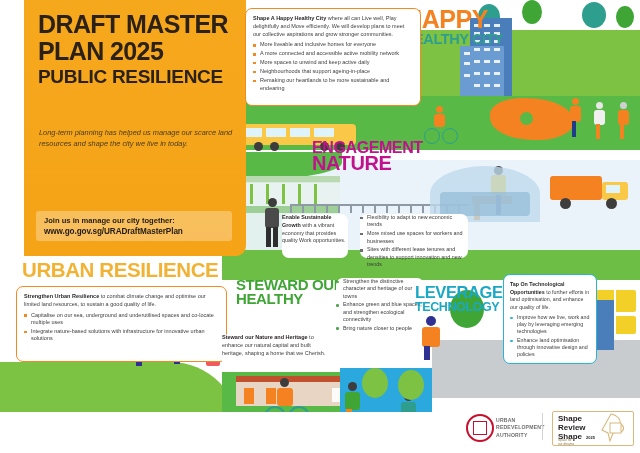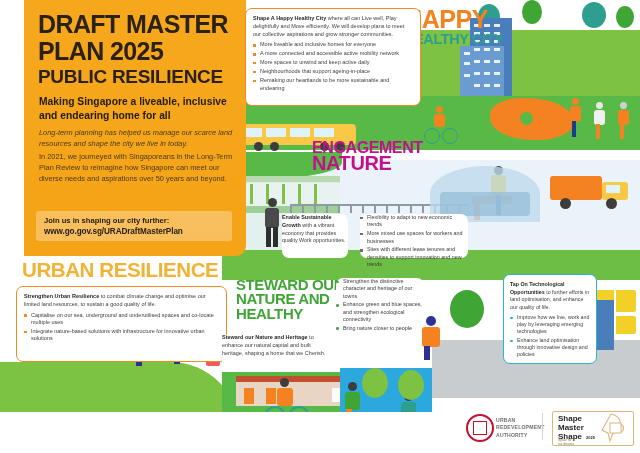--- a/index.html
+++ b/index.html
@@ -343,25 +343,23 @@
 
   <div class="band" id="whiteFooterL"></div>
   <div class="band" id="whiteFooter"></div>
 
   <div class="abs" id="titlePanel">
     <div id="titleMain">
       <span class="l1">DRAFT MASTER</span>
       <span class="l2">PLAN 2025</span>
       <span class="l3">PUBLIC RESILIENCE</span>
     </div>
-    <div id="tagline">Making Singapore a liveable, inclusive and endearing home for all</div>
     <div class="bodyP" id="p1">Long-term planning has helped us manage our scarce land resources and shape the city we live in today.</div>
-    <div class="bodyP" id="p2">In 2021, we journeyed with Singaporeans in the Long-Term Plan Review to reimagine how Singapore can meet our diverse needs and aspirations over 50 years and beyond.</div>
     <div id="joinBox">
-      <div class="j1">Join us in shaping our city further:</div>
+      <div class="j1">Join us in manage our city together:</div>
       <a class="j2" href="#">www.go.gov.sg/URADraftMasterPlan</a>
     </div>
   </div>
 
   <div class="bigHead" id="hHappy">
     <span class="t1">HAPPY</span>
     <span class="t2">HEALTHY CITY</span>
   </div>
   <div class="card bdr-orange" id="cardHappy">
     <div class="intro">
@@ -399,36 +397,39 @@
       <span class="cardTitleStrong">Strengthen Urban Resilience</span><span class="cardTxt"> to combat climate change and optimise our limited land resources, to sustain a good quality of life.</span>
     </div>
     <ul class="bl sq-orange">
       <li>Capitalise on our sea, underground and underutilised spaces and co-locate multiple uses</li>
       <li>Integrate nature-based solutions with infrastructure for innovative urban solutions</li>
     </ul>
   </div>
 
   <div class="bigHead" id="hSteward">
     <span>STEWARD OUR</span>
-    <span>NATURE AND</span>
     <span>HEALTHY</span>
   </div>
   <div class="card" id="cardStewardTxt">
     <div class="intro">
       <span class="cardTitleStrong">Steward our Nature and Heritage</span><span class="cardTxt"> to enhance our natural capital and built heritage, shaping a home that we Cherish.</span>
     </div>
   </div>
   <div class="card" id="cardStewardBul">
     <ul class="bl sq-green">
       <li>Strengthen the distinctive character and heritage of our towns</li>
       <li>Enhance green and blue spaces, and strengthen ecological connectivity</li>
       <li>Bring nature closer to people</li>
     </ul>
   </div>
 
+  <div class="bigHead" id="hTech">
+    <span class="t1">LEVERAGE</span>
+    <span class="t2">TECHNOLOGY</span>
+  </div>
   <div class="card bdr-cyan" id="cardTech">
     <div class="intro">
       <span class="cardTitleStrong">Tap On Technological Opportunities</span><span class="cardTxt"> to further efforts in land optimisation, and enhance our quality of life.</span>
     </div>
     <ul class="bl sq-cyan">
       <li>Improve how we live, work and play by leveraging emerging technologies</li>
       <li>Enhance land optimisation through innovative design and policies</li>
     </ul>
   </div>
 
@@ -439,21 +440,21 @@
       <div>REDEVELOPMENT</div>
       <div>AUTHORITY</div>
     </div>
     <div id="logoDiv"></div>
     <div id="dmpLogo">
       <svg id="dmpKite" viewBox="0 0 30 30">
         <path d="M14 1 C20 2,24 6,23 11 C27 12,28 17,24 19 L16 20 L13 28 L11 20 L5 17 Z" fill="none" stroke="#D9B87C" stroke-width="1.1"></path>
         <rect x="13" y="10" width="11" height="10" fill="#ffffff" stroke="#D9B87C" stroke-width="1"></rect>
       </svg>
       <span class="dl d1">Shape</span>
-      <span class="dl d2">Master</span>
+      <span class="dl d2">Review</span>
       <span class="dl d3">Shape</span>
       <span class="dyear">2025</span>
       <span class="dsub">
         <span>Space for</span><br>
         <span>our dreams</span>
       </span>
     </div>
   </div>
 
 </div>

